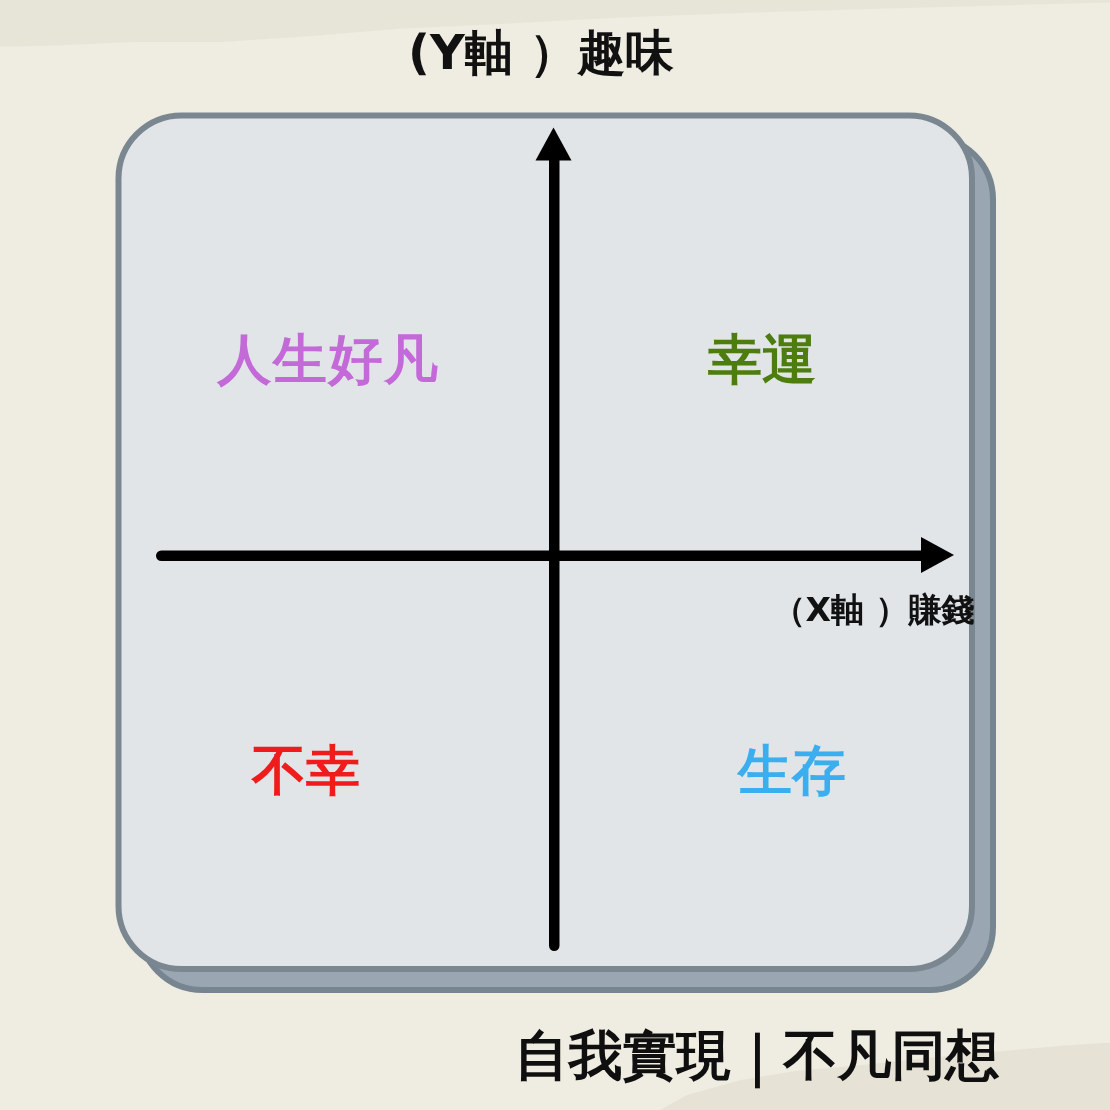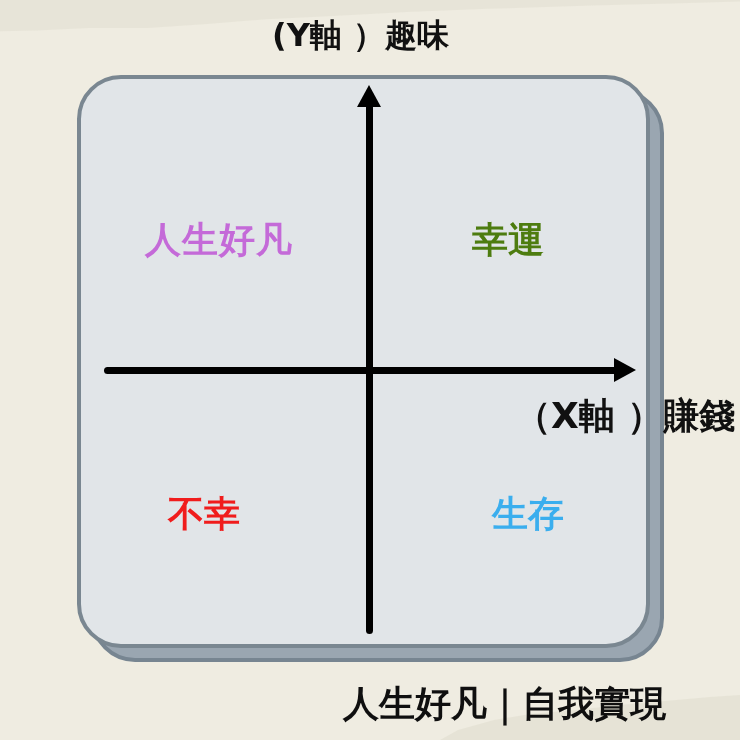--- a/index.html
+++ b/index.html
@@ -46,21 +46,21 @@
     }
     .arrow-right {
       position: absolute; left: 614px; top: 358px; width: 0; height: 0;
       border-top: 12px solid transparent; border-bottom: 12px solid transparent;
       border-left: 22px solid #000;
     }
     .label {
       position: absolute; font-weight: bold; white-space: nowrap;
     }
     .y-axis-label { left: 272px; top: 14px; font-size: 32px; color: #111; }
-    .x-axis-label { left: 515px; top: 392px; font-size: 36px; color: #111; }
+    .x-axis-label { left: 515px; top: 392px; font-size: 22px; color: #111; }
     .q-self { left: 145px; top: 216px; font-size: 36px; color: #c46ad8; letter-spacing: 1px; }
     .q-luck { left: 472px; top: 216px; font-size: 36px; color: #4d7c0f; }
     .q-unhappy { left: 168px; top: 490px; font-size: 36px; color: #f01c1c; }
     .q-survive { left: 492px; top: 490px; font-size: 36px; color: #3aaeee; }
     .footer { left: 343px; top: 680px; font-size: 36px; color: #0f0f0f; }
   </style>
 </head>
 <body>
 
 <div class="paper-tear-top"></div>
@@ -76,13 +76,13 @@
 <div class="axis-h"></div>
 <div class="arrow-right"></div>
 
 <div class="label q-self">人生好凡</div>
 <div class="label q-luck">幸運</div>
 <div class="label q-unhappy">不幸</div>
 <div class="label q-survive">生存</div>
 
 <div class="label x-axis-label">（X軸 ）賺錢</div>
 
-<div class="label footer">人生好凡｜自我實現</div>
+<div class="label footer">自我實現｜不凡同想</div>
 
 </body></html>

